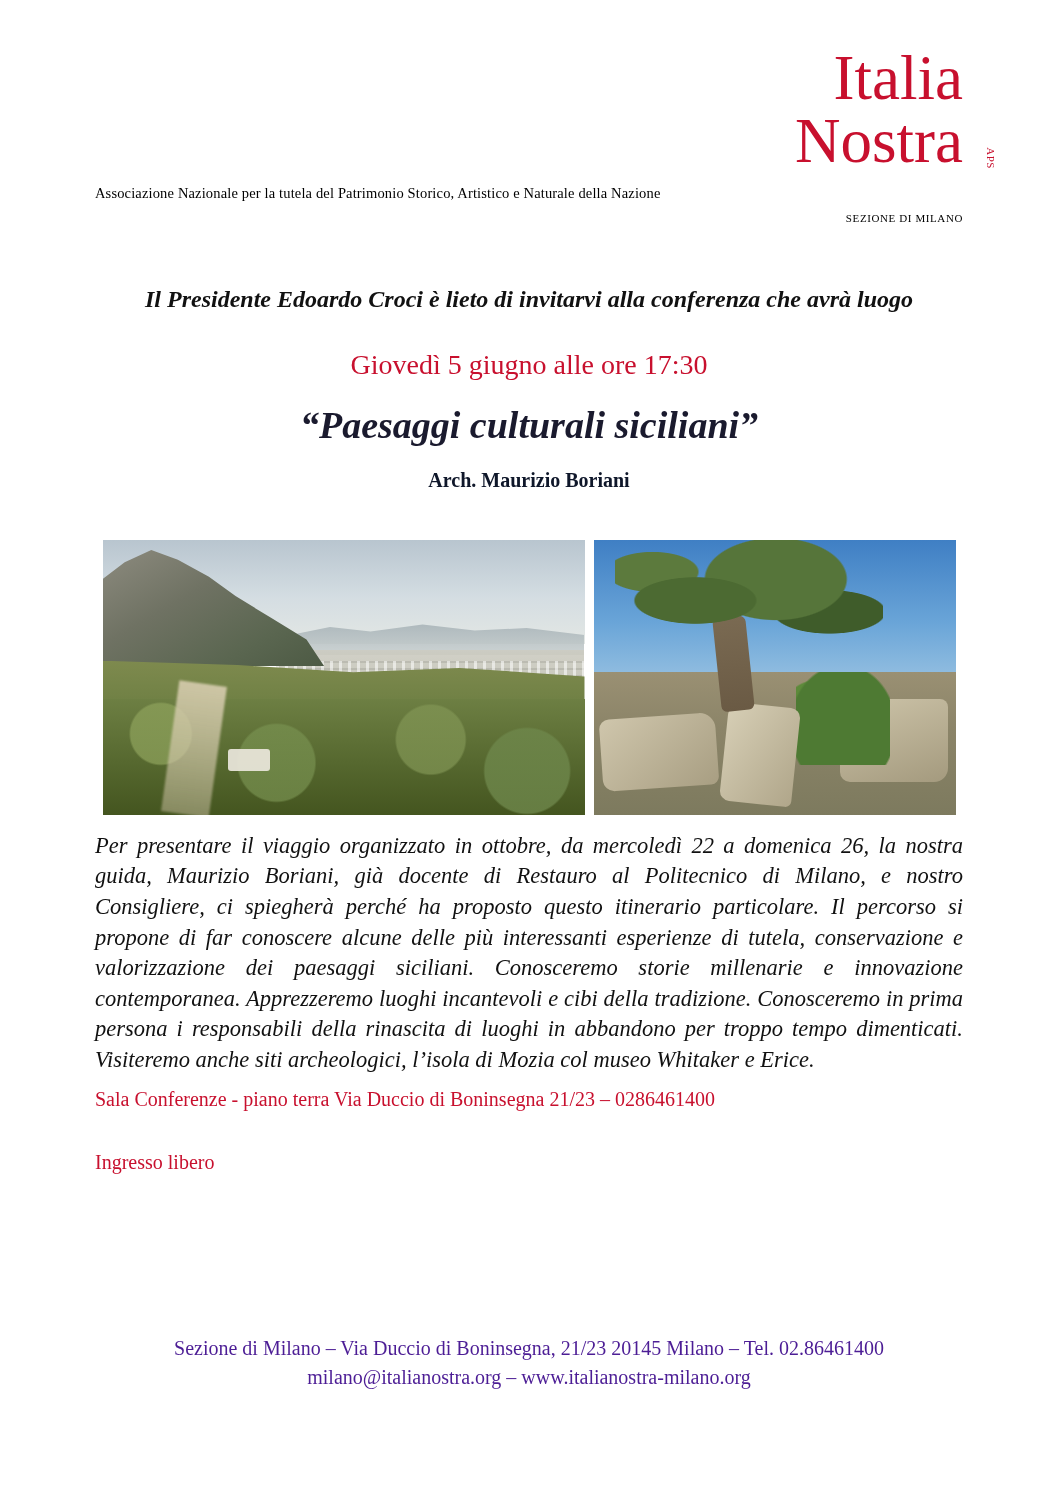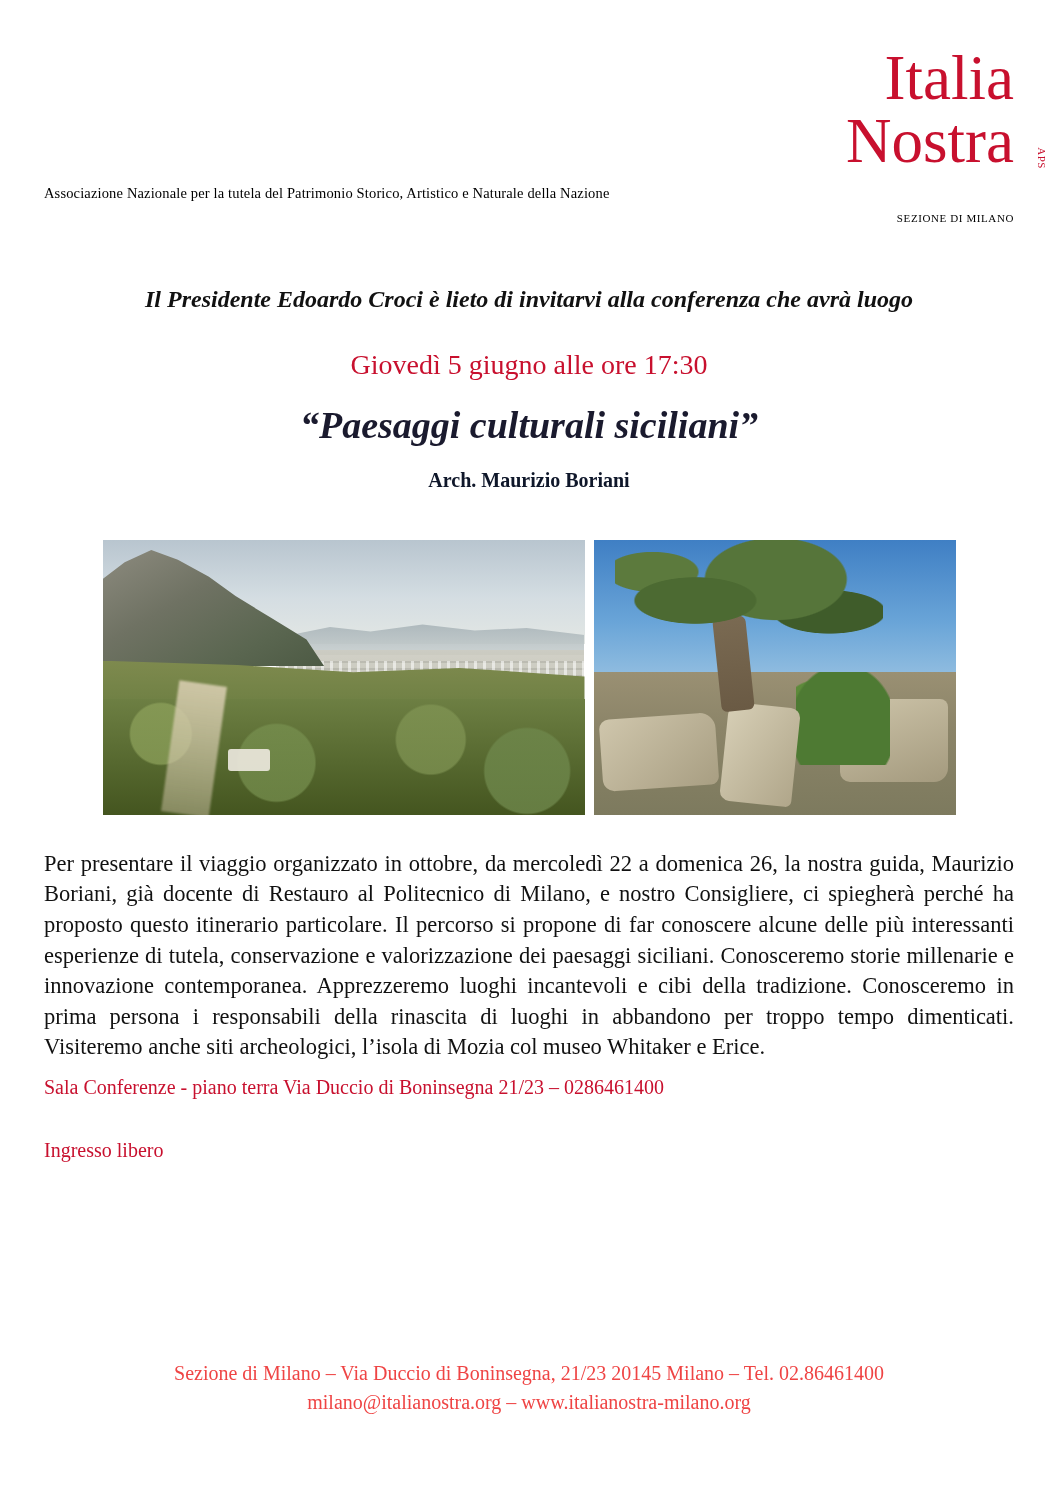--- a/index.html
+++ b/index.html
@@ -13,21 +13,21 @@
     font-family: "Liberation Serif", serif;
     color: #000000;
     position: relative;
     overflow: hidden;
   }
   .page {
     width: 1058px;
     height: 1497px;
     position: relative;
     box-sizing: border-box;
-    padding: 0 44px;
+    padding: 0 95px;
   }
 
   
   .header {
     padding-top: 48px;
     text-align: right;
   }
   .logo-block {
     display: inline-block;
     text-align: right;
@@ -216,46 +216,47 @@
   }
   .pr-palm {
     position:absolute; left:56%; bottom:18%; width:26%; height:34%;
     background:
       radial-gradient(ellipse at 50% 60%, #4e7a33 0 52px, rgba(0,0,0,0) 54px),
       radial-gradient(ellipse at 26% 40%, #5d8a3a 0 36px, rgba(0,0,0,0) 38px);
   }
 
   
   .body-text {
-    margin-top: 34px;
+    margin-top: 16px;
     font-size: 22.5px;
     line-height: 1.36;
     text-align: justify;
     color: #111;
+    font-style: italic;
   }
   .venue {
     margin-top: 13px;
     font-size: 20px;
     color: #c8102e;
   }
   .free {
     margin-top: 40px;
     font-size: 20px;
     color: #c8102e;
   }
 
   
   .footer {
     position: absolute;
     left: 0; right: 0;
-    bottom: 80px;
+    bottom: 105px;
     text-align: center;
     font-size: 20px;
     line-height: 1.45;
-    color: #ef4444;
+    color: #4c1d95;
   }
 </style>
 </head>
 <body>
 
 <div class="page">
 
   <div class="header">
     <div class="logo-block">
       <span class="logo-line1">Italia</span>

